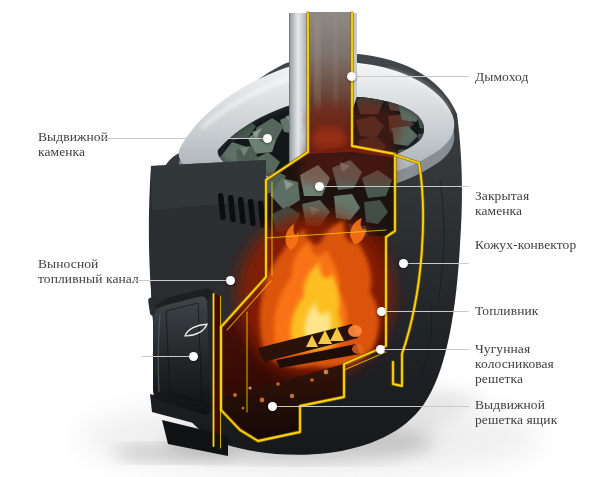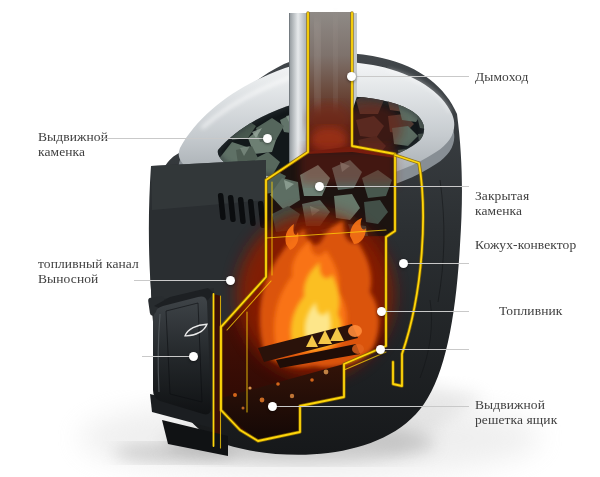--- a/index.html
+++ b/index.html
@@ -268,22 +268,22 @@
 </svg>
 
 <div class="callout" style="left:38px;top:129px;">
   <span class="ln">Выдвижной</span>
   <span class="ln">каменка</span>
 </div>
 <div class="leader" style="left:100px;top:138px;width:167px;"></div>
 <div class="dot" style="left:262.5px;top:133.5px;"></div>
 
 <div class="callout" style="left:38px;top:256px;">
+  <span class="ln">Выносной</span>
   <span class="ln">топливный канал</span>
-  <span class="ln">Выносной</span>
 </div>
 <div class="leader" style="left:134px;top:280px;width:96px;"></div>
 <div class="dot" style="left:225.5px;top:275.5px;"></div>
 
 <div class="callout" style="left:38px;top:347px;">
 </div>
 <div class="leader" style="left:142px;top:356px;width:51px;"></div>
 <div class="dot" style="left:188.5px;top:351.5px;"></div>
 
 <div class="callout" style="left:475px;top:69px;">
@@ -298,26 +298,31 @@
 </div>
 <div class="leader" style="left:319px;top:186px;width:150px;"></div>
 <div class="dot" style="left:314.5px;top:181.5px;"></div>
 
 <div class="callout" style="left:475px;top:237px;">
   <span class="ln">Кожух-конвектор</span>
 </div>
 <div class="leader" style="left:403px;top:263px;width:66px;"></div>
 <div class="dot" style="left:398.5px;top:258.5px;"></div>
 
-<div class="callout" style="left:499px;top:303px;">
+<div class="callout" style="left:475px;top:303px;">
   <span class="ln">Топливник</span>
 </div>
 <div class="leader" style="left:381px;top:311px;width:88px;"></div>
 <div class="dot" style="left:376.5px;top:306.5px;"></div>
 
+<div class="callout" style="left:475px;top:341px;">
+  <span class="ln">Чугунная</span>
+  <span class="ln">колосниковая</span>
+  <span class="ln">решетка</span>
+</div>
 <div class="leader" style="left:380px;top:349px;width:89px;"></div>
 <div class="dot" style="left:375.5px;top:344.5px;"></div>
 
 <div class="callout" style="left:475px;top:397px;">
   <span class="ln">Выдвижной</span>
   <span class="ln">решетка ящик</span>
 </div>
 <div class="leader" style="left:272px;top:406px;width:197px;"></div>
 <div class="dot" style="left:267.5px;top:401.5px;"></div>
 

